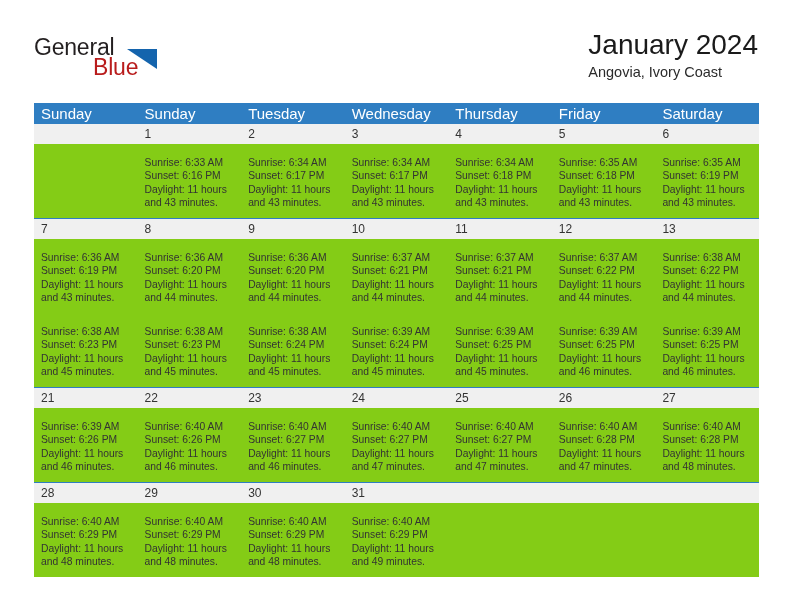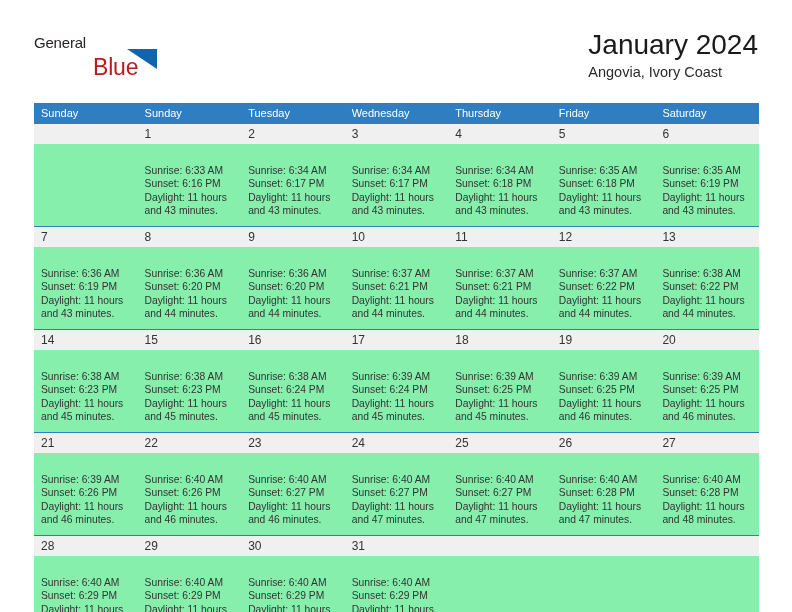--- a/index.html
+++ b/index.html
@@ -33,21 +33,21 @@
     position: absolute;
     left: 0;
     top: 6px;
     width: 230px;
     height: 58px;
   }
   .brand-general {
     position: absolute;
     left: 0;
     top: 0;
-    font-size: 15px;
+    font-size: 23px;
     letter-spacing: -0.2px;
     color: #231f20;
     font-family: "Liberation Sans", sans-serif;
   }
   .brand-blue {
     position: absolute;
     left: 59px;
     top: 20px;
     font-size: 23px;
     letter-spacing: -0.2px;
@@ -91,41 +91,41 @@
     width: 725px;
   }
   .cal-table {
     width: 725px;
     border-collapse: collapse;
     table-layout: fixed;
   }
   .cal-table th {
     background: #2f7ec2;
     color: #ffffff;
-    font-size: 11px;
+    font-size: 15px;
     font-weight: normal;
     text-align: left;
     padding: 4px 0 4px 7px;
     height: 13px;
     line-height: 13px;
   }
   .daterow td {
     background: #f0f0f0;
     font-size: 12px;
     color: #333333;
     padding: 3px 0 3px 7px;
     line-height: 14px;
     vertical-align: top;
     height: 14px;
   }
   .inforow td {
-    background: #86efac;
+    background: #84cc16;
     font-size: 10.3px;
     color: #333333;
-    padding: 20px 6px 0 7px;
+    padding: 12px 6px 0 7px;
     line-height: 13.4px;
     vertical-align: top;
     height: 62px;
   }
   .weekband {
     border-top: 1px solid #2f7ec2;
   }
   .info-line {
     display: block;
     white-space: nowrap;
@@ -267,29 +267,20 @@
               <span class="info-daylight">Daylight: 11 hours</span>
               <span class="info-daylight">and 44 minutes.</span>
             </td>
             <td>
               <span class="info-line">Sunrise: 6:38 AM</span>
               <span class="info-line">Sunset: 6:22 PM</span>
               <span class="info-daylight">Daylight: 11 hours</span>
               <span class="info-daylight">and 44 minutes.</span>
             </td>
           </tr>
-          <tr class="daterow weekband">
-            <td>14</td>
-            <td>15</td>
-            <td>16</td>
-            <td>17</td>
-            <td>18</td>
-            <td>19</td>
-            <td>20</td>
-          </tr>
           <tr class="inforow">
             <td>
               <span class="info-line">Sunrise: 6:38 AM</span>
               <span class="info-line">Sunset: 6:23 PM</span>
               <span class="info-daylight">Daylight: 11 hours</span>
               <span class="info-daylight">and 45 minutes.</span>
             </td>
             <td>
               <span class="info-line">Sunrise: 6:38 AM</span>
               <span class="info-line">Sunset: 6:23 PM</span>

